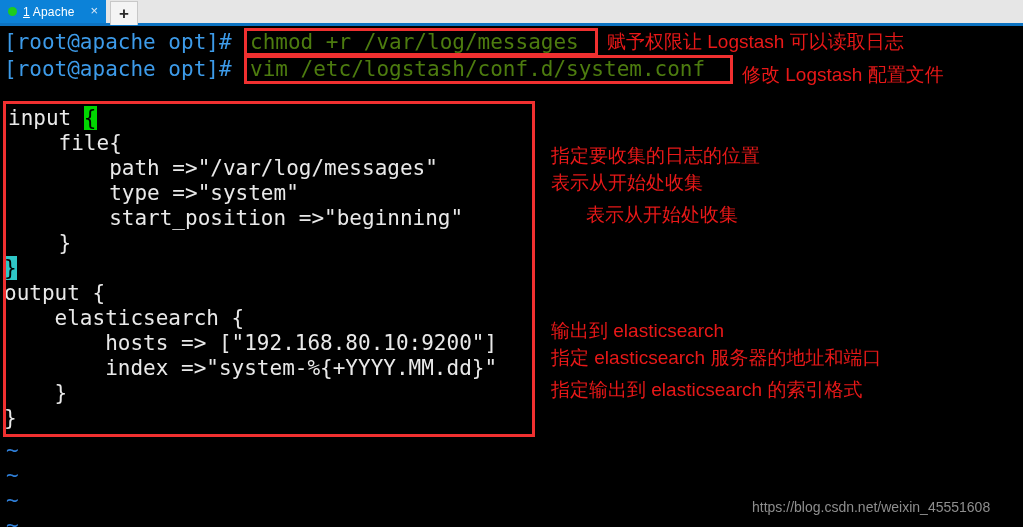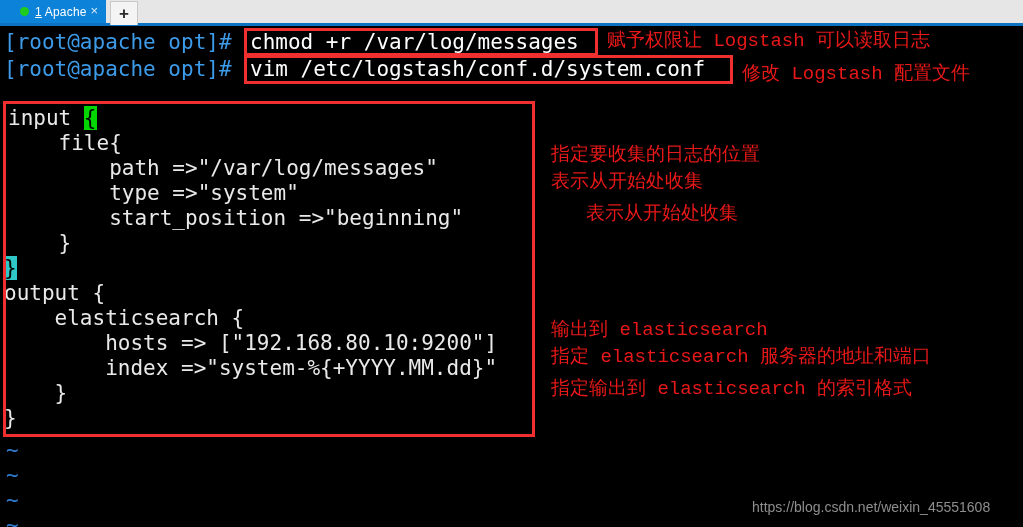--- a/index.html
+++ b/index.html
@@ -24,21 +24,21 @@
     width: 1023px; height: 26px;
     background: #e6e6e6;
     border-bottom: 3px solid #0c73c2;
     font-family: "Liberation Sans", sans-serif;
   }
   .tab {
     position: absolute; left: 0; top: 0;
     width: 106px; height: 23px;
     background: #0c82d8;
     display: flex; align-items: center;
-    padding-left: 20px;
+    padding-left: 8px;
     color: #ffffff;
     font-size: 12px;
   }
   .tab-dot {
     width: 9px; height: 9px; border-radius: 50%;
     background: #1ecc1e;
     flex: 0 0 auto;
     margin-right: 6px;
   }
   .tab-label {
@@ -70,21 +70,21 @@
   }
   .line {
     position: absolute;
     white-space: pre;
     font-size: 21px;
     line-height: 25px;
     letter-spacing: 0px;
     font-family: "DejaVu Sans Mono", "Liberation Mono", monospace;
   }
   .prompt { color: #3d9be9; }
-  .cmd { color: #ffffff; }
+  .cmd { color: #4d7c0f; }
   .vimtext { color: #e9e9e9; }
   .tilde { color: #2f7fd9; }
 
   .hl-green {
     background: #00d700; color: #000000;
   }
   .hl-cyan {
     background: #2fc7c7; color: #000000;
   }
 
@@ -92,21 +92,21 @@
   .redbox {
     position: absolute;
     border: 3px solid #f03030;
     pointer-events: none;
   }
 
   
   .note {
     position: absolute;
     color: #e81818;
-    font-family: Liberation Mono, monospace;
+    font-family: Liberation Sans, sans-serif;
     font-size: 19px;
     line-height: 25px;
     white-space: pre;
   }
 
   .watermark {
     position: absolute;
     color: #8e8e8e;
     font-family: "Liberation Sans", sans-serif;
     font-size: 14px;

